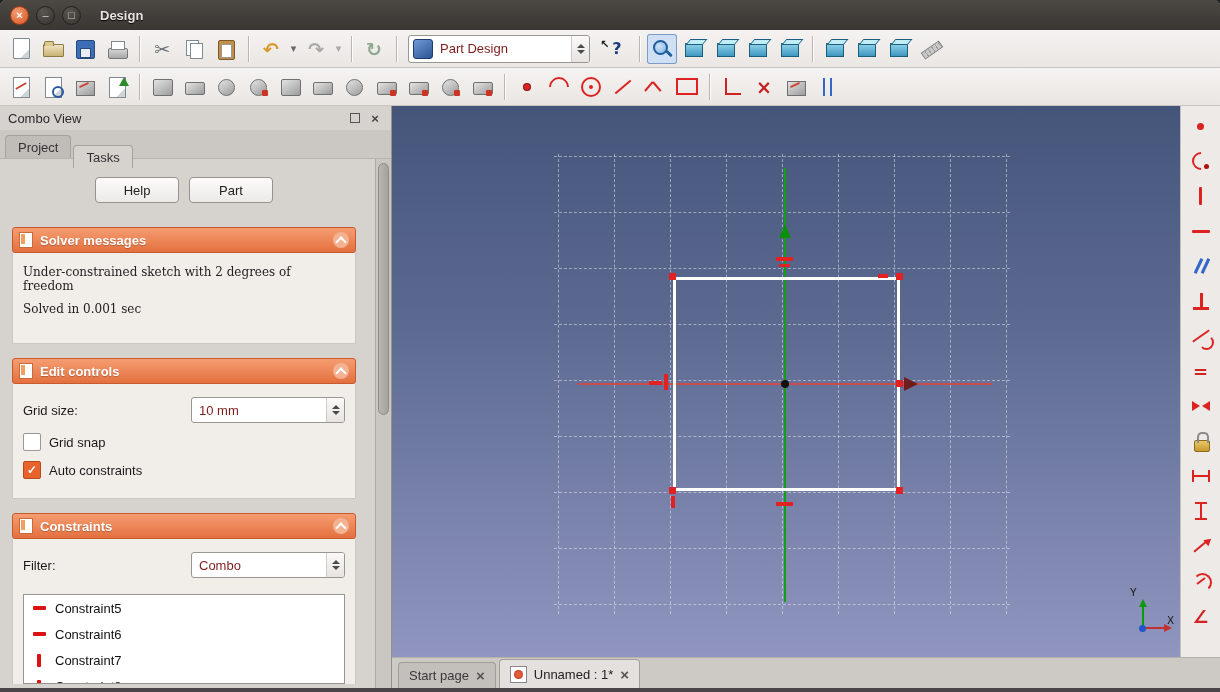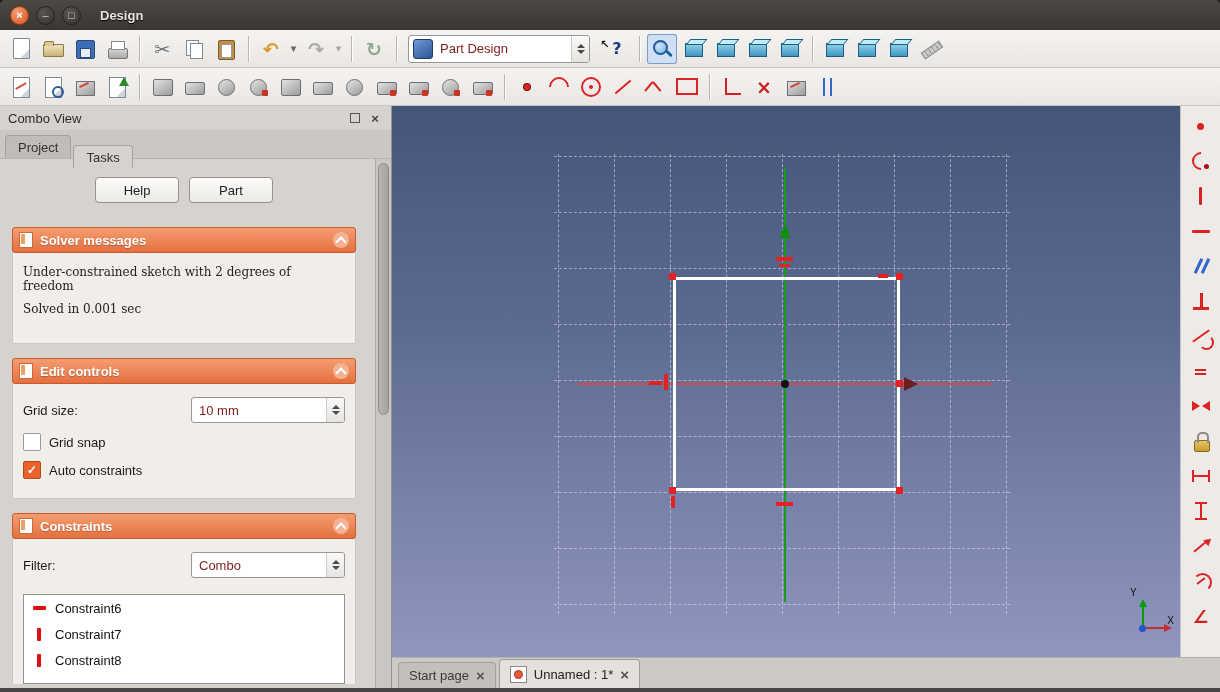--- a/index.html
+++ b/index.html
@@ -394,20 +394,24 @@
                 <span class="combo">
                   <span class="combo-text">Combo</span>
                   <span class="spinner">
                       <span class="spin-up"></span>
                       <span class="spin-down"></span>
                     </span>
                 </span>
               </div>
               <div class="constraint-list">
 
+              <div class="constraint-item">
+                    <span class="cicon cicon-horizontal"></span>
+                    <span class="clabel">Constraint5</span>
+                  </div>
                   <div class="constraint-item">
                     <span class="cicon cicon-horizontal"></span>
                     <span class="clabel">Constraint6</span>
                   </div>
                   <div class="constraint-item">
                     <span class="cicon cicon-vertical"></span>
                     <span class="clabel">Constraint7</span>
                   </div>
                   <div class="constraint-item">
                     <span class="cicon cicon-vertical"></span>

